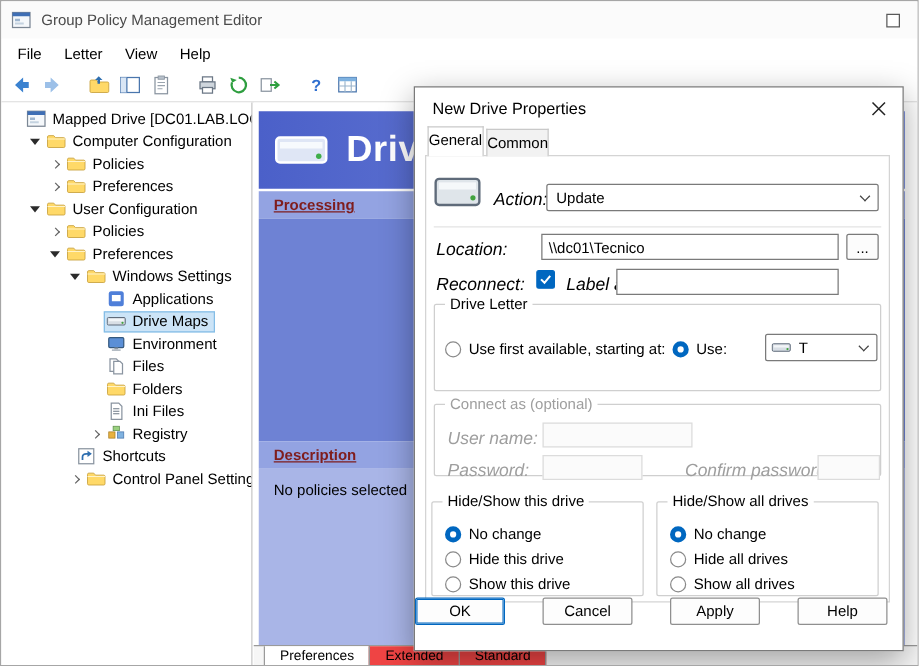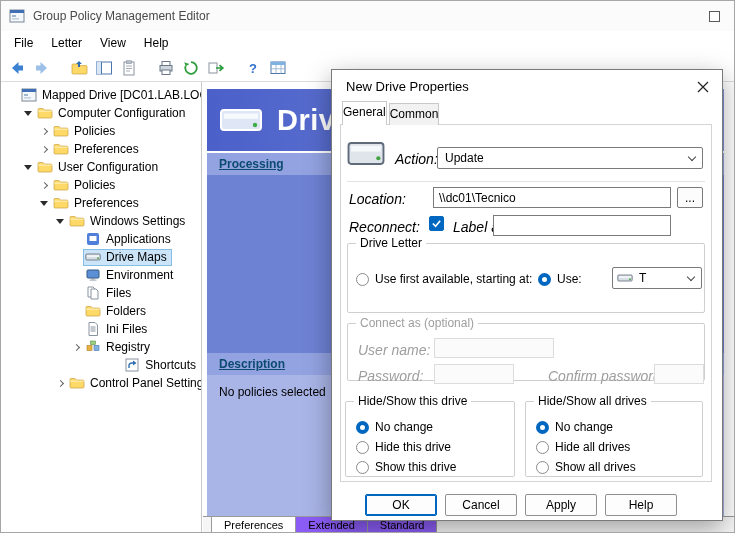--- a/index.html
+++ b/index.html
@@ -35,27 +35,27 @@
   .tree-icon { width:17px; height:16px; display:inline-flex; margin-right:3px; flex:none; }
   .tree-label { padding:0 1px; }
   
   .main-pane { position:absolute; left:202px; top:81px; right:0; bottom:16px; background:#fff; overflow:hidden; }
   .gp-header { position:absolute; left:4px; right:10px; top:7px; height:62px;
     background:linear-gradient(90deg, var(--header-start,#4b60c9), var(--header-end,#8093de));
     display:flex; align-items:center; padding-left:12px; gap:14px; }
   .hdr-icon { display:inline-flex; }
   .hdr-title { color:#fff; font-size:29px; font-weight:bold; letter-spacing:0.5px; }
   .band { position:absolute; left:4px; right:10px; height:22px; background:var(--band,#93a3e2); display:flex; align-items:center; padding-left:12px; }
-  .band-link { color:#0c4a6e; font-weight:bold; text-decoration:underline; font-size:12px; }
+  .band-link { color:#7f1d1d; font-weight:bold; text-decoration:underline; font-size:12px; }
   .blue-block { position:absolute; left:4px; right:10px; top:93px; height:178px; background:var(--panel,#6e82d4); }
   .lower-block { position:absolute; left:4px; right:10px; top:293px; bottom:0; background:var(--lower,#a9b5e7); padding:10px 0 0 12px; font-size:12px; }
   
   .bottom-tabs { position:absolute; left:202px; right:0; bottom:0; height:16px; background:#f6f6f6;
     border-top:1px solid #9a9a9a; display:flex; padding-left:8px; font-size:11px; }
-  .btab { display:flex; align-items:center; padding:0 12px; border-left:1px solid #9a9a9a; border-right:1px solid #9a9a9a; margin-right:-1px; background:#8b5cf6; }
+  .btab { display:flex; align-items:center; padding:0 12px; border-left:1px solid #9a9a9a; border-right:1px solid #9a9a9a; margin-right:-1px; background:#ef4444; }
   .btab.active { background:#fff; }
   
   .dialog { position:absolute; left:330px; top:68px; width:392px; height:452px; background:#fff;
     border:1px solid #7a7a7a; box-shadow:0 8px 24px rgba(0,0,0,0.35); z-index:10; }
   .dlg-titlebar { position:absolute; top:0; left:0; right:0; height:32px; display:flex; align-items:center; padding-left:14px; }
   .dlg-title { font-size:13px; }
   .dlg-close { position:absolute; top:8px; right:10px; width:18px; height:18px; display:inline-flex; align-items:center; justify-content:center; }
   .dlg-tabs { position:absolute; left:10px; top:32px; height:23px; display:flex; align-items:flex-end; z-index:2; }
   .dlg-tab { padding:3px 0 4px; font-size:12px; background:#f2f2f2; border:1px solid #c9c9c9; border-bottom:none; margin-right:2px; }
   .dlg-tab.active { background:#fff; padding-bottom:6px; }
@@ -73,21 +73,21 @@
   .checkbox { position:absolute; width:15px; height:15px; border:1px solid #8a8a8a; border-radius:2px; background:#fff; display:inline-flex; align-items:center; justify-content:center; }
   .checkbox.checked { background:var(--accent,#0067c0); border-color:var(--accent,#0067c0); }
   .group { position:absolute; border:1px solid #cfcfcf; border-radius:2px; }
   .group-legend { position:absolute; top:-8px; left:8px; background:#fff; padding:0 4px; font-size:12px; white-space:nowrap; }
   .radio-row { position:absolute; display:flex; align-items:center; gap:6px; font-size:12px; white-space:nowrap; }
   .radio { width:13px; height:13px; border-radius:50%; border:1px solid #8a8a8a; background:#fff; flex:none; }
   .radio.checked { border:4px solid var(--accent,#0067c0); }
   .vradios { position:absolute; left:10px; top:18px; right:4px; display:flex; flex-direction:column; gap:6px; }
   .vradio-row { display:flex; align-items:center; gap:6px; font-size:12px; white-space:nowrap; }
   .dis-field { position:absolute; height:20px; background:#fbfbfb; border:1px solid #dcdcdc; }
-  .dlg-buttons { position:absolute; left:0; right:12px; top:424px; display:flex; justify-content:center; gap:8px; }
+  .dlg-buttons { position:absolute; left:0; right:12px; top:408px; display:flex; justify-content:space-between; gap:8px; }
   .dbtn { width:72px; height:22px; background:#fdfdfd; border:1px solid #8f8f8f; border-radius:2px;
     font-family:"Liberation Sans",sans-serif; font-size:12px; display:flex; align-items:center; justify-content:center; padding:0; }
   .dbtn.default { border-color:var(--accent,#0067c0); box-shadow:inset 0 0 0 1px var(--accent,#0067c0); }
 </style>
 </head>
 <body>
 
 <div class="window">
 
   <div class="titlebar">
@@ -369,21 +369,21 @@
           <span class="tree-icon">
             <svg viewBox="0 0 16 16" width="16" height="16">
               <rect x="5.5" y="2" width="5" height="3.5" fill="#9ad17f" stroke="#5f8f4c" stroke-width="0.6"></rect>
               <rect x="2" y="6.5" width="5" height="5" fill="#e8b23f" stroke="#a87f24" stroke-width="0.6"></rect>
               <rect x="9" y="6.5" width="5" height="5" fill="#7fb2e0" stroke="#4a76ad" stroke-width="0.6"></rect>
             </svg>
           </span>
           <span class="tree-label">Registry</span>
         </span>
       </div>
-      <div class="tree-row" style="padding-left: 44px; justify-content: flex-end;">
+      <div class="tree-row" style="padding-left: 44px;">
         <span class="chev"></span>
         <span class="hl">
           <span class="tree-icon">
             <svg viewBox="0 0 16 16" width="16" height="16">
               <rect x="2" y="2" width="12" height="12" fill="#fff" stroke="#8a94a0"></rect>
               <path d="M5 11V8.5C5 6.9 6.2 6 8 6h2" stroke="#2f6fb0" stroke-width="1.4" fill="none"></path>
               <path d="M9 3.5l3.5 2.5L9 8.5z" fill="#2f6fb0"></path>
             </svg>
           </span>
           <span class="tree-label">Shortcuts</span>

